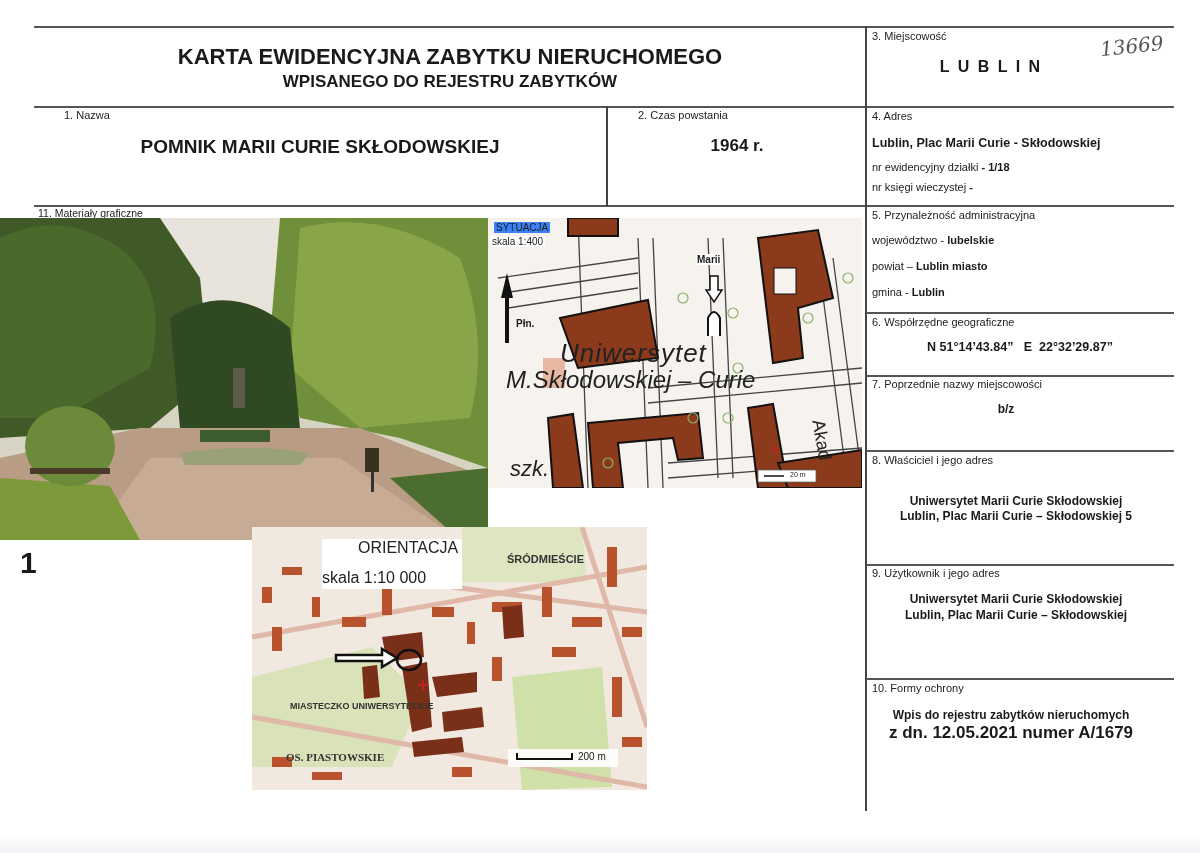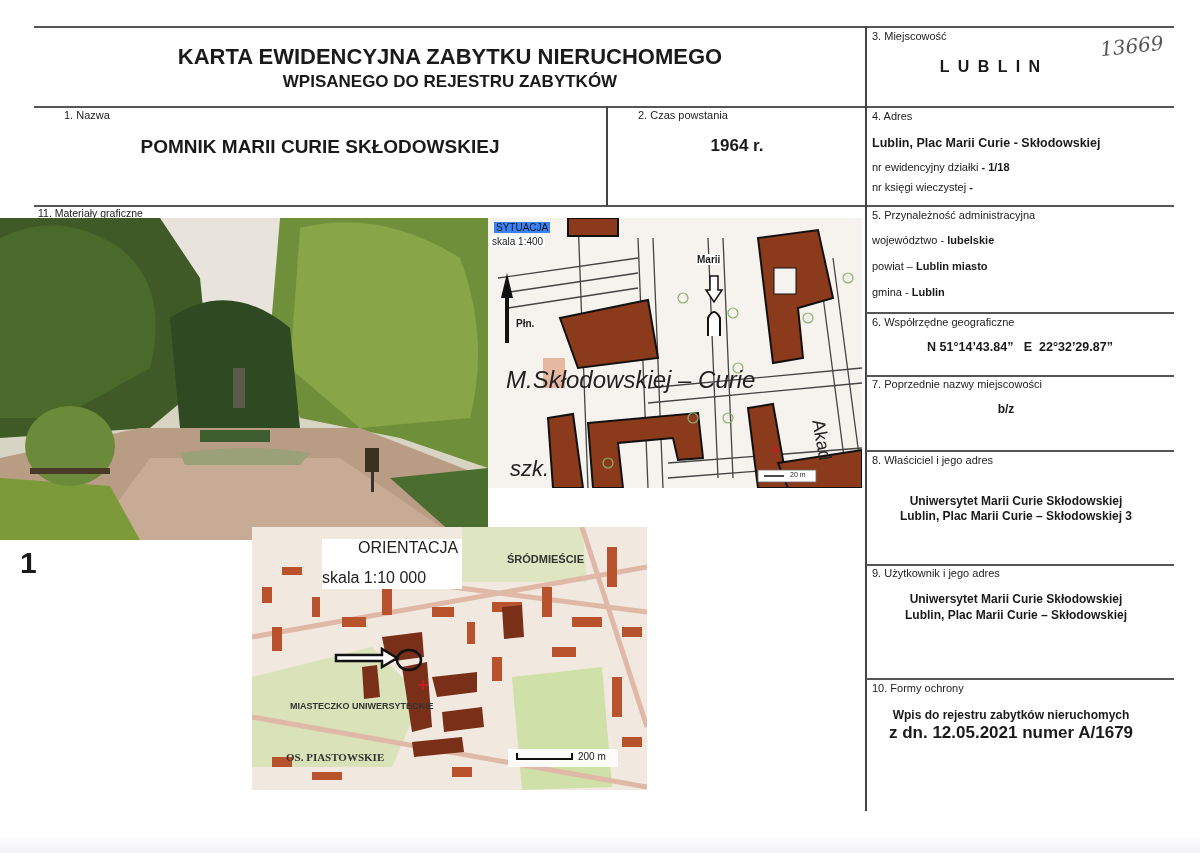--- a/index.html
+++ b/index.html
@@ -69,21 +69,21 @@
 </div>
 
 <div class="lbl" style="left:872px; top:316px;">6. Współrzędne geograficzne</div>
 <div class="abs big" style="left:866px; width:308px; top:340px; text-align:center; font-size:12.5px; white-space:pre;">N 51°14’43.84”   E  22°32’29.87”</div>
 
 <div class="lbl" style="left:872px; top:378px;">7. Poprzednie nazwy miejscowości</div>
 <div class="abs big" style="left:866px; width:280px; top:402px; text-align:center; font-size:12px;">b/z</div>
 
 <div class="lbl" style="left:872px; top:454px;">8. Właściciel i jego adres</div>
 <div class="abs big" style="left:866px; width:300px; top:494px; text-align:center; font-size:12px;">Uniwersytet Marii Curie Skłodowskiej</div>
-<div class="abs big" style="left:866px; width:300px; top:509px; text-align:center; font-size:12px;">Lublin, Plac Marii Curie – Skłodowskiej 3</div>
+<div class="abs big" style="left:866px; width:300px; top:509px; text-align:center; font-size:12px;">Lublin, Plac Marii Curie – Skłodowskiej 5</div>
 
 <div class="lbl" style="left:872px; top:567px;">9. Użytkownik i jego adres</div>
 <div class="abs big" style="left:866px; width:300px; top:592px; text-align:center; font-size:12px;">Uniwersytet Marii Curie Skłodowskiej</div>
 <div class="abs big" style="left:866px; width:300px; top:608px; text-align:center; font-size:12px;">Lublin, Plac Marii Curie – Skłodowskiej</div>
 
 <div class="lbl" style="left:872px; top:682px;">10. Formy ochrony</div>
 <div class="abs big" style="left:866px; width:290px; top:708px; text-align:center; font-size:12px;">Wpis do rejestru zabytków nieruchomych</div>
 <div class="abs big" style="left:866px; width:290px; top:723px; text-align:center; font-size:17px;">z dn. 12.05.2021 numer A/1679</div>
 
 <div class="lbl" style="left:38px; top:207px; font-size:10.5px;">11. Materiały graficzne</div>
@@ -151,20 +151,21 @@
     <path d="M220 118 L220 100 Q226 88 232 100 L232 118" fill="#fff" stroke="#111" stroke-width="2"></path>
     <text x="8" y="160" font-family="Liberation Sans, sans-serif" font-style="italic" font-size="0" fill="#222"></text>
     <path d="M284 232 L291 232 M287.5 228 L287.5 236" stroke="#c02020" stroke-width="1.5"></path>
     <rect x="270" y="252" width="58" height="12" fill="#fff" stroke="#666" stroke-width="0.8"></rect>
     <line x1="276" y1="258" x2="296" y2="258" stroke="#111" stroke-width="1.5"></line>
   </svg>
   <div class="abs big" style="left:6px; top:4px; font-size:10px; font-weight:normal; background:#3b82f6; padding:0 2px;">SYTUACJA</div>
   <div class="abs" style="left:2px; top:18px; font-size:10px; background:#fff; padding:0 2px;">skala 1:400</div>
   <div class="abs big" style="left:28px; top:100px; font-size:10px;">Płn.</div>
   <div class="abs big" style="left:208px; top:36px; font-size:10px; background:#fff; padding:0 1px;">Marii</div>
+  <div class="abs" style="left:72px; top:120px; font-size:26px; font-style:italic; color:#222; letter-spacing:1px;">Uniwersytet</div>
   <div class="abs" style="left:18px; top:148px; font-size:24px; font-style:italic; color:#222;">M.Skłodowskiej – Curie</div>
   <div class="abs" style="left:22px; top:238px; font-size:22px; font-style:italic; color:#222;">szk.</div>
   <div class="abs" style="left:340px; top:200px; font-size:18px; color:#222; transform:rotate(80deg); transform-origin:left top;">Akad</div>
   <div class="abs" style="left:302px; top:253px; font-size:7px;">20 m</div>
 </div>
 
 <div class="ori">
   <svg width="395" height="263" viewBox="0 0 395 263">
     <rect width="395" height="263" fill="#f1e9e0"></rect>
     <path d="M0 150 L120 120 L170 170 L140 240 L0 240 Z" fill="#d9e2b8"></path>

